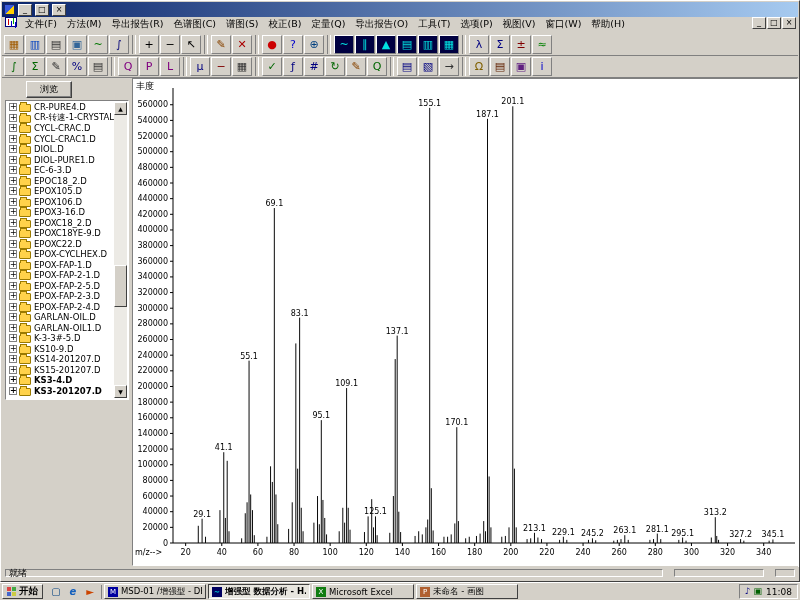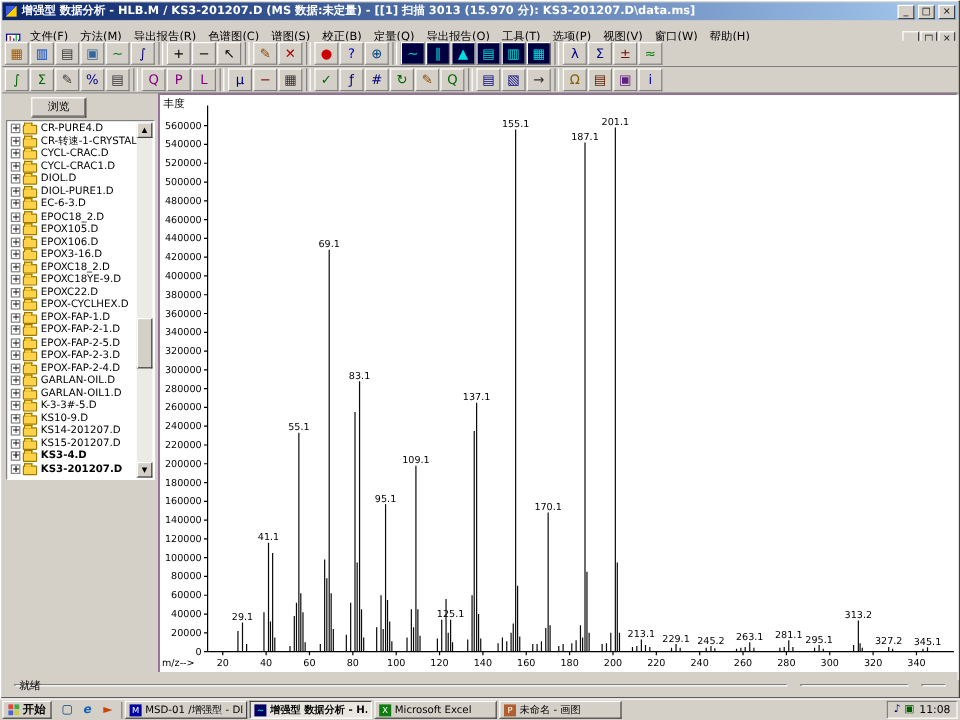--- a/index.html
+++ b/index.html
@@ -4,21 +4,21 @@
 <style>
 *{margin:0;padding:0;box-sizing:border-box}
 html,body{width:800px;height:600px;overflow:hidden}
 body{font-family:"DejaVu Sans","Liberation Sans",sans-serif;background:#d4d0c8;position:relative;color:#000}
 #screen{position:absolute;inset:0}
 .app{position:absolute;left:0;top:0;right:0;bottom:18px;background:#d4d0c8;border:1px solid #fff;border-right-color:#404040;border-bottom-color:#404040}
 .titlebar{position:absolute;left:1px;top:1px;right:1px;height:15px;background:linear-gradient(90deg,#0a246a,#a6caf0);display:flex;align-items:center;padding:0 2px;gap:3px}
 .app-icon{width:11px;height:11px;flex:none;background:linear-gradient(135deg,#3a5bd9 50%,#ffd000 50%);border:1px solid #15246e}
 .title-text{flex:1;color:#fff;font-size:9.5px;font-weight:bold;white-space:nowrap;overflow:hidden}
 .wbtn{width:14px;height:12px;flex:none;background:#d4d0c8;border:1px solid #fff;border-right-color:#404040;border-bottom-color:#404040;font-size:8px;line-height:9px;text-align:center}
-.menubar{position:absolute;left:1px;top:16px;right:1px;height:22px;display:flex;align-items:flex-end;background:#d4d0c8;border-bottom:1px solid #808080}
+.menubar{position:absolute;left:1px;top:16px;right:1px;height:22px;display:flex;align-items:flex-start;background:#d4d0c8;border-bottom:1px solid #808080}
 .child-icon{width:12px;height:10px;flex:none;background:#fff;border:1px solid #000080;margin:0 3px;position:relative}
 .child-icon::after{content:"";position:absolute;left:2px;bottom:1px;width:1px;height:6px;background:#c00;box-shadow:3px 2px 0 #00c,5px -1px 0 #0a0,7px 3px 0 #00c}
 .menu-items{flex:1;display:flex}
 .menu-item{font-size:9.5px;padding:1px 5px;white-space:nowrap}
 .mdi-btns{display:flex;gap:1px;padding-right:2px}
 .toolbar{position:absolute;left:1px;right:1px;display:flex;align-items:center;gap:1px;padding:1px 2px;background:#d4d0c8;border-bottom:1px solid #808080}
 .t1{top:33px;height:22px}
 .t2{top:55px;height:22px}
 .tbtn{width:20px;height:19px;flex:none;display:flex;align-items:center;justify-content:center;background:#d4d0c8;border:1px solid #fff;border-right-color:#808080;border-bottom-color:#808080;font-size:11px;overflow:hidden}
 .tb-sep{width:4px;height:19px;flex:none;border-left:1px solid #808080;border-right:1px solid #fff;margin:0 2px}
@@ -30,23 +30,23 @@
 .tree-item{display:flex;align-items:center;height:10.5px;white-space:nowrap;padding-left:2px;font-size:8.5px}
 .tree-item.bold{font-weight:bold}
 .plusbox{width:8px;height:8px;flex:none;border:1px solid #808080;background:#fff;font-size:8px;line-height:6px;text-align:center;margin-right:2px}
 .folder{width:12px;height:8px;flex:none;background:#ffd24a;border:1px solid #9a7a00;border-radius:1px;position:relative;margin-right:3px;margin-top:2px}
 .folder::before{content:"";position:absolute;top:-3px;left:0;width:5px;height:2px;background:#ffd24a;border:1px solid #9a7a00;border-bottom:none}
 .tlabel{overflow:hidden}
 .vscroll{position:absolute;right:1px;top:1px;width:13px;bottom:1px;background:#eceae5}
 .sarrow{position:absolute;left:0;width:13px;height:13px;background:#d4d0c8;border:1px solid #fff;border-right-color:#404040;border-bottom-color:#404040;font-size:6px;text-align:center;line-height:11px}
 .up{top:0}.down{bottom:0}
 .sthumb{position:absolute;left:0;top:55%;width:13px;height:42px;background:#d4d0c8;border:1px solid #fff;border-right-color:#404040;border-bottom-color:#404040}
-.chartpanel{position:absolute;left:130px;top:0;right:0;height:100%;background:#a21caf;border:1px solid;border-color:#808080 #fff #fff #808080}
+.chartpanel{position:absolute;left:130px;top:0;right:0;height:100%;background:#8b5cf6;border:1px solid;border-color:#808080 #fff #fff #808080}
 .chartpanel svg{display:block}
-.statusbar{position:absolute;left:1px;right:1px;bottom:1px;height:14px;display:flex;gap:11px;padding:10px;background:#d4d0c8}
+.statusbar{position:absolute;left:1px;right:1px;bottom:1px;height:14px;display:flex;gap:11px;padding:3px;background:#d4d0c8}
 .sseg{border:1px solid;border-color:#808080 #fff #fff #808080;font-size:9px;padding:0 3px;display:flex;align-items:center;white-space:nowrap}
 .main{flex:1}.s2{width:90px}.s3{width:20px}
 .taskbar{position:absolute;left:0;bottom:0;width:800px;height:18px;background:#d4d0c8;border-top:1px solid #fff;display:flex;align-items:center;gap:2px;padding:1px 2px}
 .startbtn{height:15px;display:flex;align-items:center;gap:3px;padding:0 4px;font-size:9.5px;font-weight:bold;background:#d4d0c8;border:1px solid #fff;border-right-color:#404040;border-bottom-color:#404040;flex:none}
 .winlogo{width:9px;height:9px;display:grid;grid-template-columns:1fr 1fr;gap:1px;flex:none}
 .winlogo i{display:block}
 .winlogo i:nth-child(1){background:#d44}
 .winlogo i:nth-child(2){background:#4a4}
 .winlogo i:nth-child(3){background:#46c}
 .winlogo i:nth-child(4){background:#cc4}
@@ -62,21 +62,20 @@
 .clock{font-size:9px}
 </style>
 </head>
 <body>
 
 <div id="screen">
   <div class="app">
 
     <div class="titlebar">
       <div class="app-icon"></div>
-      <div class="title-text">增强型 数据分析 - HLB.M / KS3-201207.D   (MS 数据:未定量) - [[1] 扫描 3013 (15.970 分): KS3-201207.D\data.ms]</div>
       <div class="wbtn">_</div>
       <div class="wbtn">□</div>
       <div class="wbtn">×</div>
     </div>
 
     <div class="menubar">
       <div class="child-icon"></div>
       <div class="menu-items">
           <span class="menu-item">文件(F)</span>
           <span class="menu-item">方法(M)</span>

